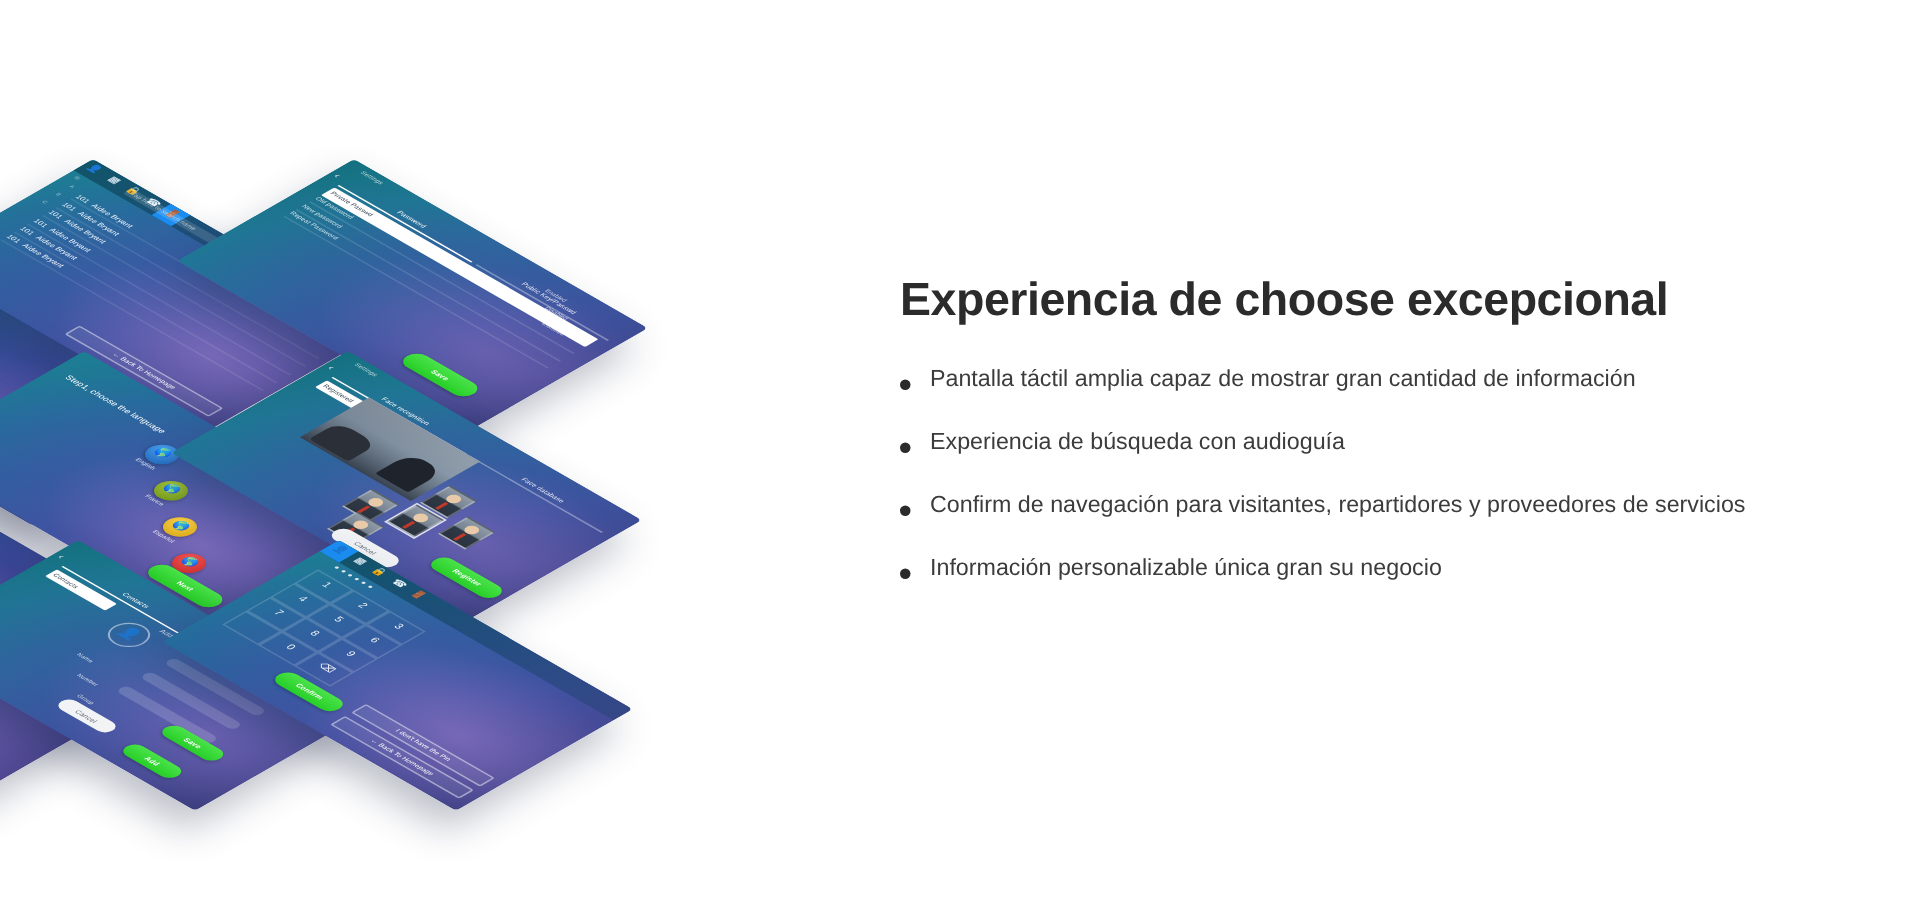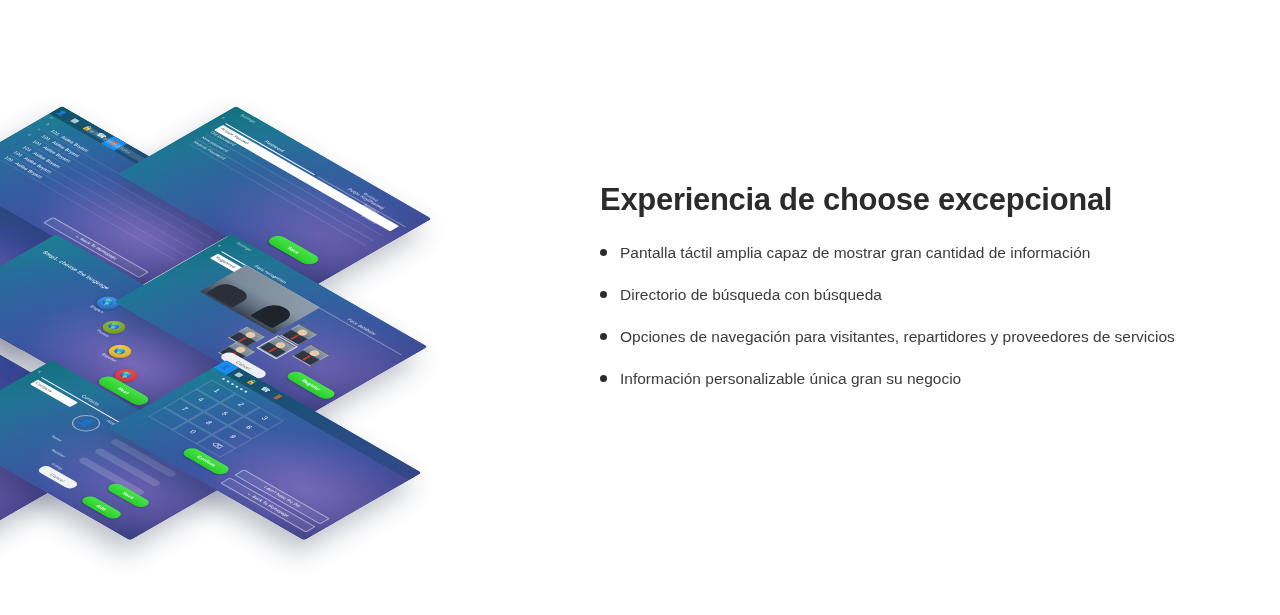--- a/index.html
+++ b/index.html
@@ -267,21 +267,21 @@
     font-size: 31px;
     font-weight: bold;
     color: #2b2b2b;
     letter-spacing: -0.3px;
     line-height: 1.1;
     white-space: nowrap;
   }
   #bullets { margin-top: 26px; list-style: none; }
   #bullets li {
     display: flex;
-    align-items: flex-start;
+    align-items: center;
     gap: 13px;
     margin-bottom: 21px;
     font-size: 15.5px;
     color: #3c3c3c;
     line-height: 1.35;
     white-space: nowrap;
   }
   #bullets .dot {
     flex: 0 0 auto;
     width: 7px; height: 7px;
@@ -496,25 +496,25 @@
 
   <div id="copy">
     <h1 id="heading">Experiencia de choose excepcional</h1>
     <ul id="bullets">
       <li>
         <span class="dot"></span>
         <span>Pantalla táctil amplia capaz de mostrar gran cantidad de información</span>
       </li>
       <li>
         <span class="dot"></span>
-        <span>Directorio de búsqueda con búsqueda</span>
+        <span>Experiencia de búsqueda con audioguía</span>
       </li>
       <li>
         <span class="dot"></span>
-        <span>Opciones de navegación para visitantes, repartidores y proveedores de servicios</span>
+        <span>Confirm de navegación para visitantes, repartidores y proveedores de servicios</span>
       </li>
       <li>
         <span class="dot"></span>
         <span>Información personalizable única gran su negocio</span>
       </li>
     </ul>
   </div>
 
 </div>
 

